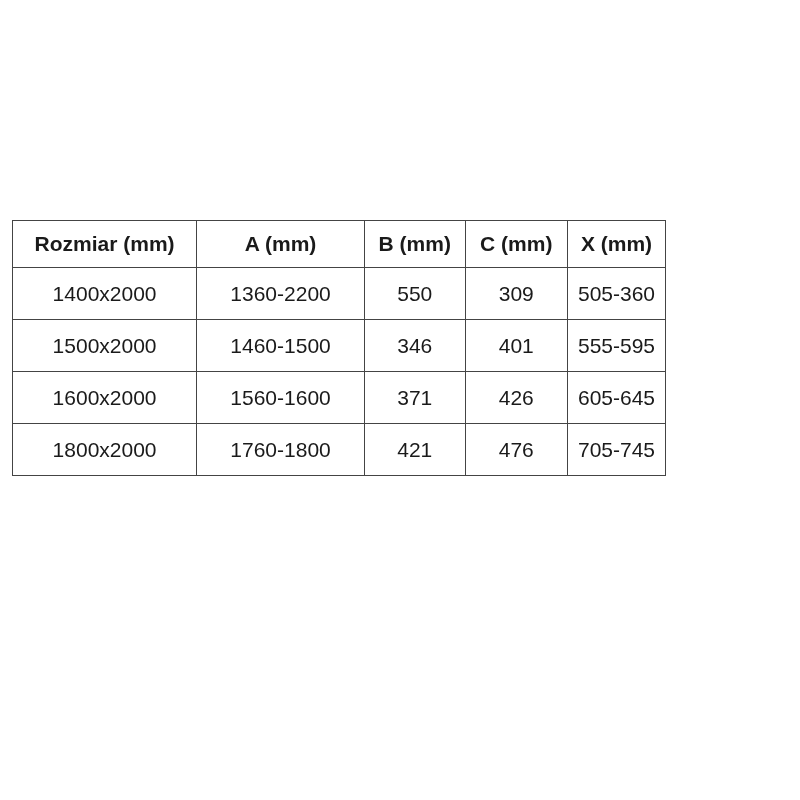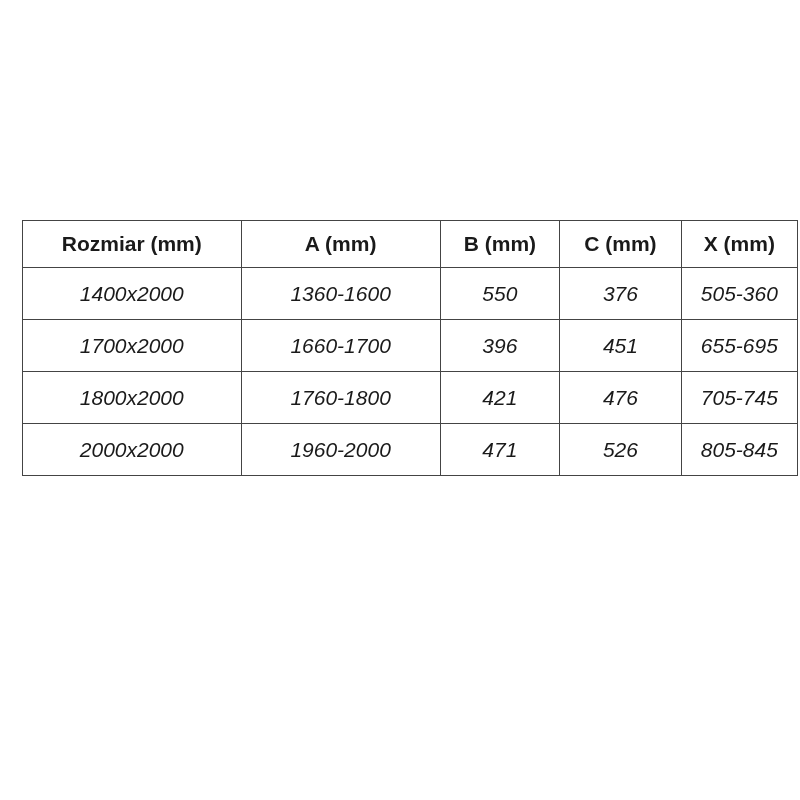--- a/index.html
+++ b/index.html
@@ -12,40 +12,40 @@
     overflow: hidden;
   }
   .page {
     position: relative;
     width: 800px;
     height: 800px;
     background: #ffffff;
   }
   table.size-table {
     position: absolute;
-    left: 22px;
+    left: 12px;
     top: 220px;
-    width: 776px;
+    width: 654px;
     border-collapse: collapse;
     table-layout: fixed;
     background: #ffffff;
   }
   table.size-table th,
   table.size-table td {
     border: 1px solid #444444;
     text-align: center;
     vertical-align: middle;
     color: #1a1a1a;
     font-size: 21px;
     padding: 0;
     overflow: hidden;
     white-space: nowrap;
   }
   table.size-table thead tr { height: 47px; }
-  table.size-table tbody tr { height: 52px; font-style: italic; }
+  table.size-table tbody tr { height: 52px; }
   table.size-table th { font-weight: bold; }
   col.c0 { width: 28.2%; }
   col.c1 { width: 25.7%; }
   col.c2 { width: 15.4%; }
   col.c3 { width: 15.7%; }
   col.c4 { width: 15.0%; }
 </style>
 </head>
 <body>
 
@@ -63,41 +63,41 @@
         <th>Rozmiar (mm)</th>
         <th>A (mm)</th>
         <th>B (mm)</th>
         <th>C (mm)</th>
         <th>X (mm)</th>
       </tr>
     </thead>
     <tbody id="table-body">
         <tr>
           <td>1400x2000</td>
-          <td>1360-1600</td>
+          <td>1360-2200</td>
           <td>550</td>
-          <td>376</td>
+          <td>309</td>
           <td>505-360</td>
         </tr>
         <tr>
-          <td>1700x2000</td>
-          <td>1660-1700</td>
-          <td>396</td>
-          <td>451</td>
-          <td>655-695</td>
+          <td>1500x2000</td>
+          <td>1460-1500</td>
+          <td>346</td>
+          <td>401</td>
+          <td>555-595</td>
+        </tr>
+        <tr>
+          <td>1600x2000</td>
+          <td>1560-1600</td>
+          <td>371</td>
+          <td>426</td>
+          <td>605-645</td>
         </tr>
         <tr>
           <td>1800x2000</td>
           <td>1760-1800</td>
           <td>421</td>
           <td>476</td>
           <td>705-745</td>
         </tr>
-        <tr>
-          <td>2000x2000</td>
-          <td>1960-2000</td>
-          <td>471</td>
-          <td>526</td>
-          <td>805-845</td>
-        </tr>
       </tbody>
   </table>
 </div>
 
 </body></html>

